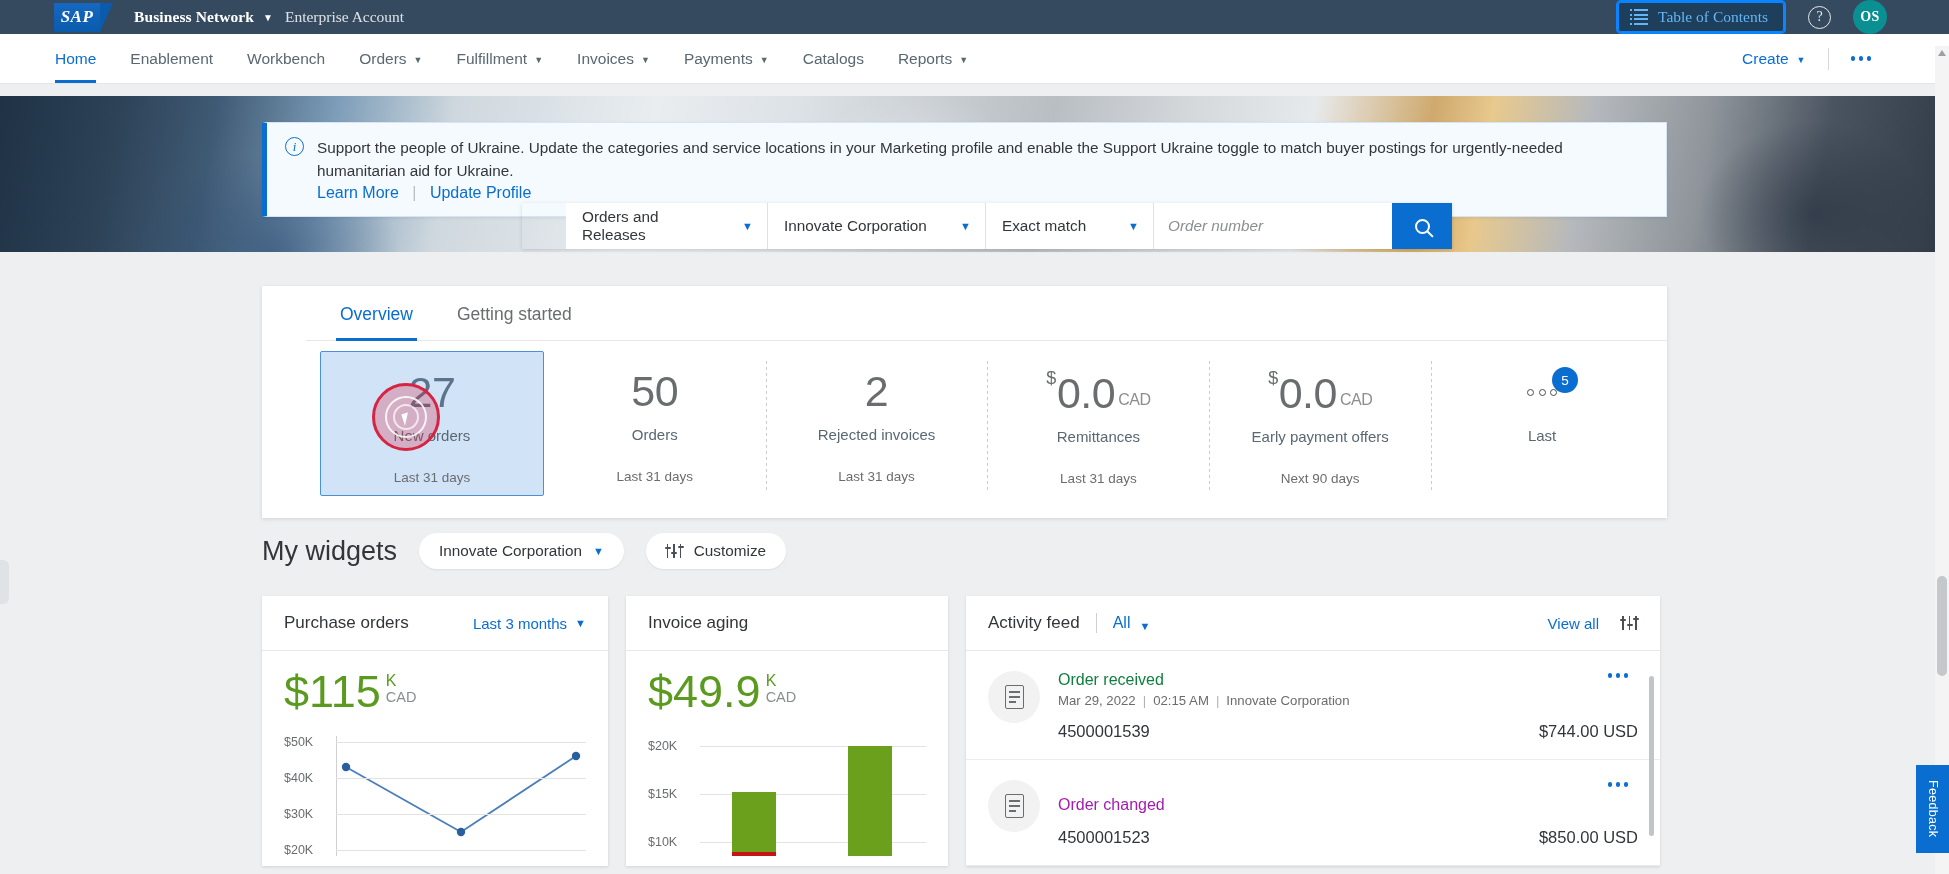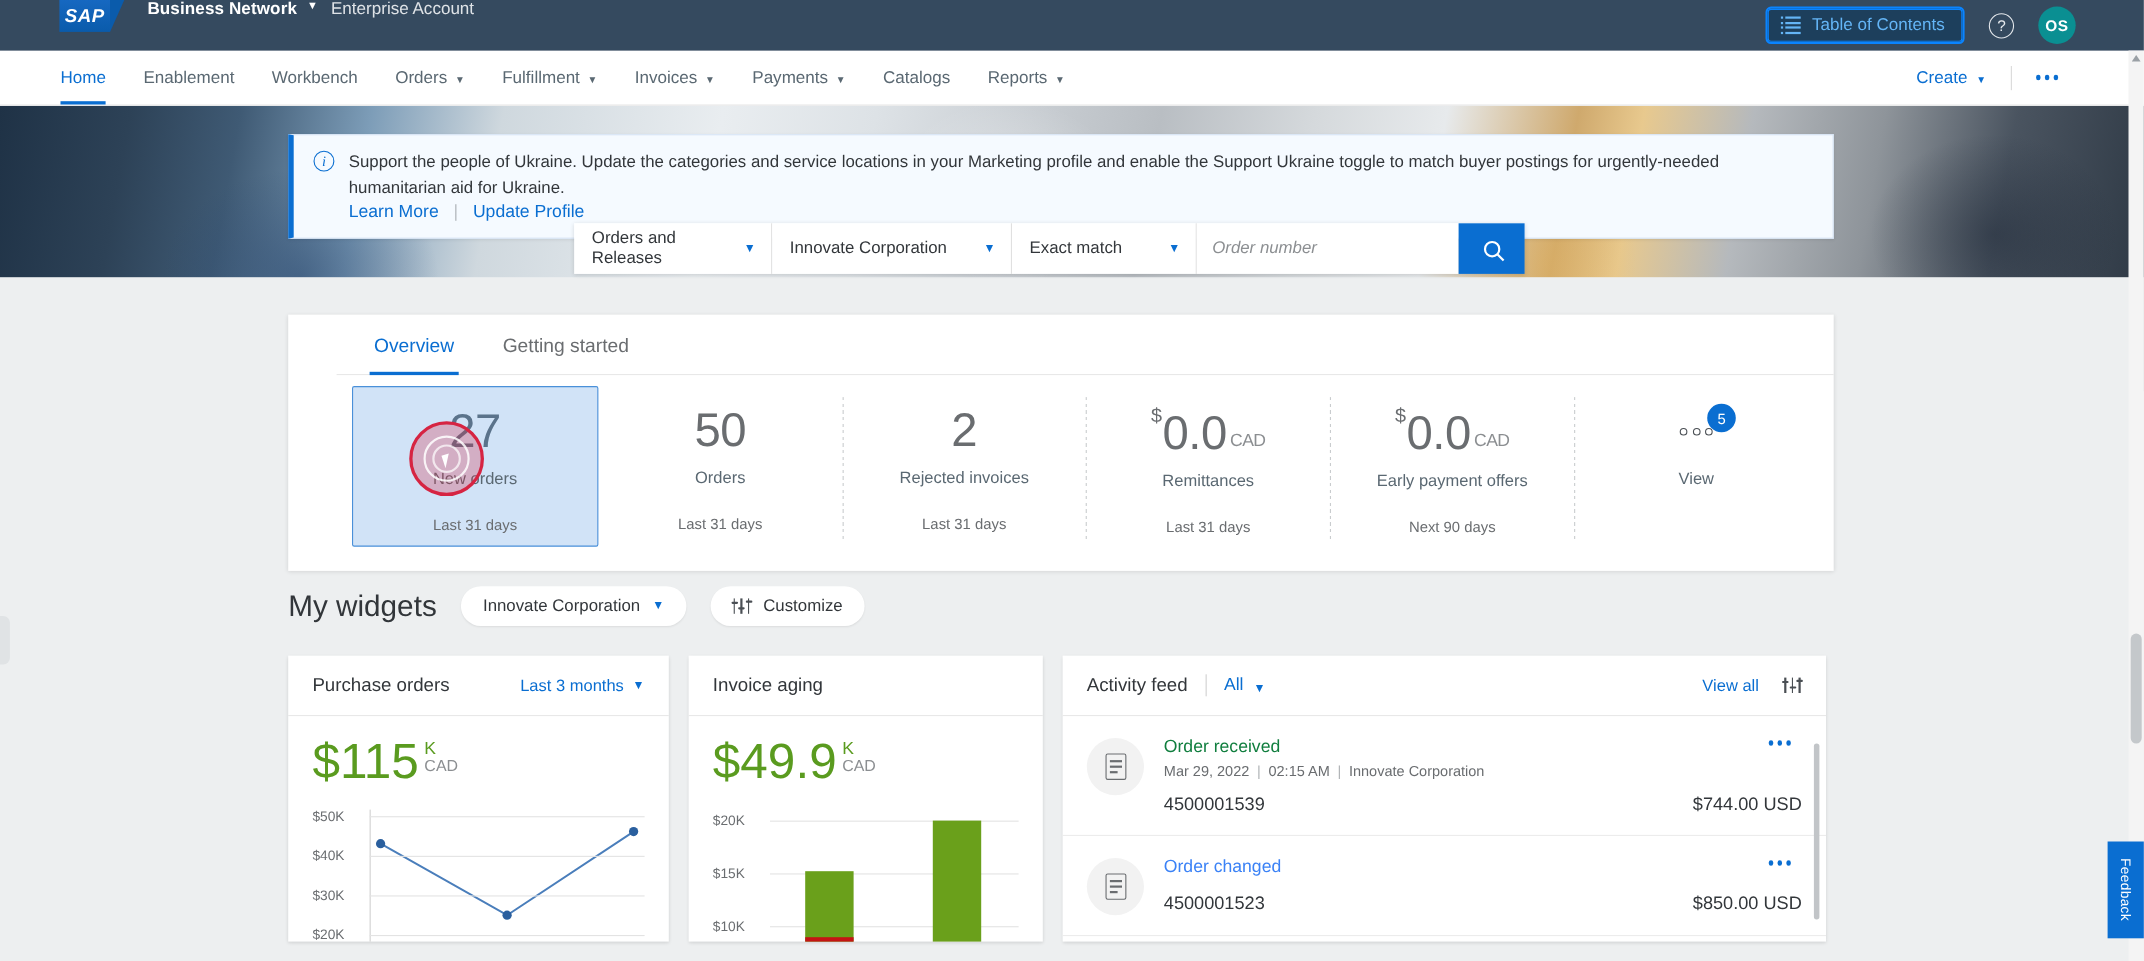--- a/index.html
+++ b/index.html
@@ -7,22 +7,22 @@
   body {
     font-family: "Liberation Sans", sans-serif;
     background: #edeff0;
     color: #32363a;
     -webkit-font-smoothing: antialiased;
   }
   .page { position: relative; width: 1949px; height: 874px; overflow: hidden; }
 
   
   .shellbar {
-    height: 46px; background: #354a5f; display: flex; 
-    padding: 0 16px; position: relative; z-index: 40;
+    height: 34px; background: #354a5f; display: flex; align-items: center;
+    padding: 0 16px; position: relative; z-index: 40; font-family: Liberation Serif, serif;
   }
   .sap-logo {
     width: 58px; height: 29px; position: relative; margin-left: 38px; margin-right: 22px;
   }
   .sap-logo .blue {
     position: absolute; left: 0; top: 0; width: 46px; height: 29px; background: #0a6ed1;
     background: linear-gradient(#1668c1,#0a5bab);
   }
   .sap-logo .tri {
     position: absolute; left: 46px; top: 0; width: 0; height: 0;
@@ -119,21 +119,21 @@
   
   .searchrow {
     position: absolute; left: 522px; top: 203px; display: flex; height: 46px; z-index: 12;
     box-shadow: 0 1px 4px rgba(0,0,0,.14);
   }
   .sel {
     background: #fff; display: flex; align-items: center; justify-content: space-between;
     padding: 0 14px 0 16px; font-size: 15.3px; color: #32363a; border-right: 1px solid #e0e0e0; cursor: pointer;
   }
   .sel .cv { color: #0a6ed1; font-size: 11px; font-weight: bold; margin-left: 16px; }
-  .sel-1 { width: 180px; }
+  .sel-1 { width: 202px; margin-left: 44px; }
   .sel-2 { width: 218px; }
   .sel-3 { width: 168px; }
   .sinput {
     width: 238px; background: #fff; border: none; outline: none; padding: 0 14px;
     font-size: 15.3px; font-style: italic; color: #6a6d70; font-family: "Liberation Sans", sans-serif;
   }
   .sinput::placeholder { color: #8c8f92; font-style: italic; }
   .sbtn {
     width: 60px; background: #0a6ed1; display: flex; align-items: center; justify-content: center; cursor: pointer;
   }
@@ -237,21 +237,21 @@
     width: 52px; height: 52px; min-width: 52px; border-radius: 50%; background: #f2f2f2;
     display: flex; align-items: center; justify-content: center;
   }
   .doc-icon { width: 19px; height: 24px; border: 1.8px solid #6a6d70; border-radius: 2px; position: relative; }
   .doc-icon:before { content:""; position:absolute; left:-6px; top:-4px; width:15px; height:21px; border:1.8px solid #6a6d70; border-radius:2px; background:#f2f2f2; z-index:-1; }
   .doc-icon i { position: absolute; left: 3px; width: 11px; height: 1.6px; background: #6a6d70; }
   .doc-icon i:nth-child(1){ top: 5px; } .doc-icon i:nth-child(2){ top: 10px; } .doc-icon i:nth-child(3){ top: 15px; width: 7px; }
   .af-body { flex: 1; }
   .af-type { font-size: 16px; margin-bottom: 4px; }
   .af-type.green { color: #107e3e; }
-  .af-type.orange { color: #3b82f6; }
+  .af-type.orange { color: #a21caf; margin-top: 16px; }
   .af-meta { font-size: 13.2px; color: #6a6d70; }
   .af-meta .sep { margin: 0 7px; color: #b0b3b6; }
   .af-num-row { display: flex; align-items: baseline; margin-top: 14px; }
   .af-num { font-size: 16.5px; color: #32363a; }
   .af-amt { margin-left: auto; font-size: 16.5px; color: #32363a; }
   .af-dots { position: absolute; right: 32px; top: 22px; display: flex; gap: 3.5px; cursor: pointer; }
   .af-dots b { width: 4.5px; height: 4.5px; border-radius: 50%; background: #0a6ed1; display: block; }
   .af-scroll { position: absolute; right: 6px; top: 80px; width: 5px; height: 160px; background: #c2c5c8; border-radius: 3px; }
 
   
@@ -422,21 +422,21 @@
         <div class="kpi-sub">Next 90 days</div>
       </div>
 
       <div class="kpi">
         <div class="more-dots">
             <b></b>
             <b></b>
             <b></b>
           </div>
         <div class="badge">5</div>
-        <div class="kpi-label">View</div>
+        <div class="kpi-label">Last</div>
         <div class="kpi-sub"></div>
       </div>
 
     </div>
   </div>
 
   <div class="click-marker">
     <div class="ring"></div>
       <div class="ring2"></div>
       <div class="ring3"></div>

